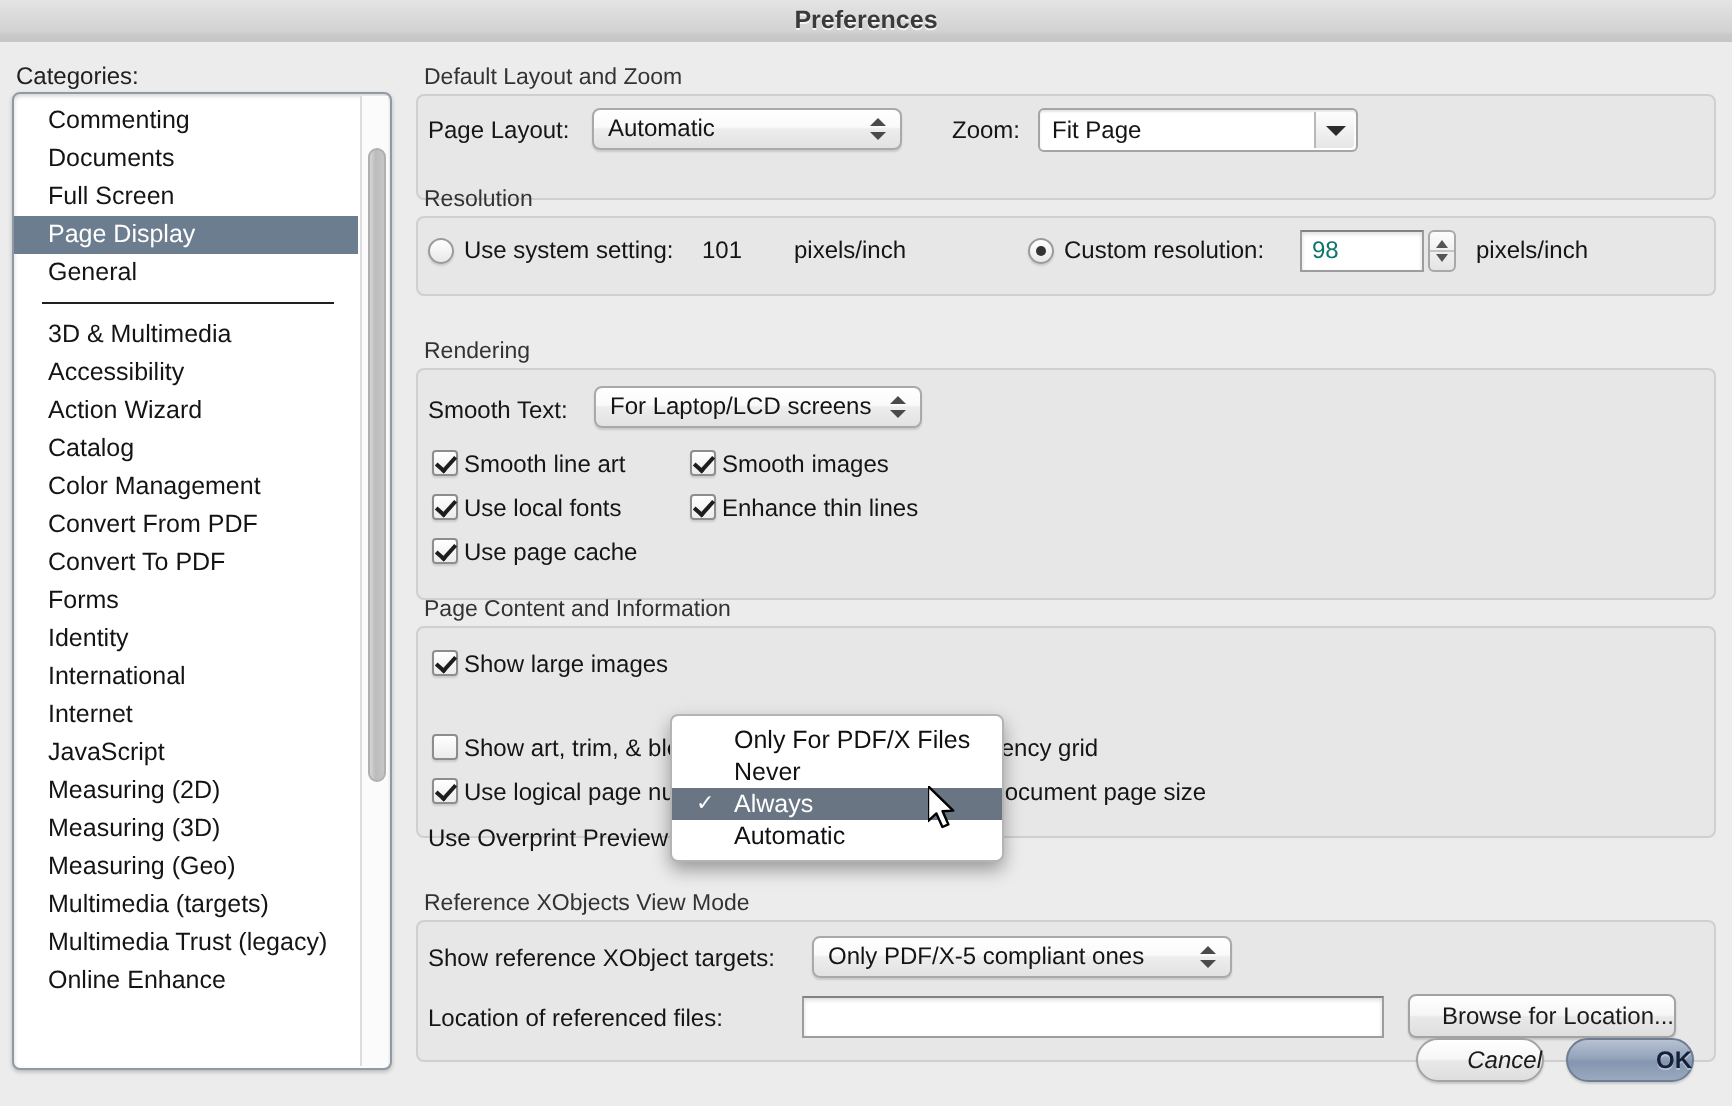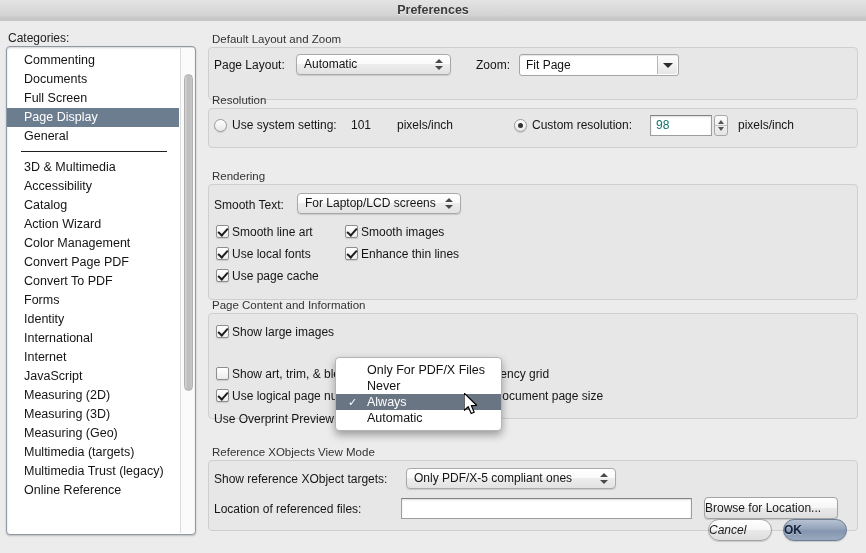--- a/index.html
+++ b/index.html
@@ -225,21 +225,21 @@
   }
 
   
   .btn {
     position: absolute; height: 22px;
     background: linear-gradient(to bottom, #ffffff 0%, #f6f6f6 48%, #e9e9e9 52%, #dedede 100%);
     border: 1px solid #a3a3a3;
     border-radius: 11px;
     box-sizing: border-box;
     box-shadow: 0 1px 1px rgba(0,0,0,0.15);
-    text-align: left;
+    text-align: right;
     line-height: 20px;
     font-size: 12px; color: #1a1a1a;
     cursor: default;
   }
   .btn.plain { border-radius: 4px; }
   .btn.default {
     background: linear-gradient(to bottom, #b7c2d2 0%, #93a3ba 45%, #8496b0 55%, #9aa9be 100%);
     border-color: #6e7d93;
     color: #14203a;
     font-weight: bold;
@@ -290,36 +290,36 @@
   <div id="catbox">
     <div id="catlist">
       <div class="cat-item">Commenting</div>
       <div class="cat-item">Documents</div>
       <div class="cat-item">Full Screen</div>
       <div class="cat-item selected">Page Display</div>
       <div class="cat-item">General</div>
       <div class="cat-sep"></div>
       <div class="cat-item">3D &amp; Multimedia</div>
       <div class="cat-item">Accessibility</div>
+      <div class="cat-item">Action Wizard</div>
       <div class="cat-item">Catalog</div>
-      <div class="cat-item">Action Wizard</div>
       <div class="cat-item">Color Management</div>
-      <div class="cat-item">Convert Page PDF</div>
+      <div class="cat-item">Convert From PDF</div>
       <div class="cat-item">Convert To PDF</div>
       <div class="cat-item">Forms</div>
       <div class="cat-item">Identity</div>
       <div class="cat-item">International</div>
       <div class="cat-item">Internet</div>
       <div class="cat-item">JavaScript</div>
       <div class="cat-item">Measuring (2D)</div>
       <div class="cat-item">Measuring (3D)</div>
       <div class="cat-item">Measuring (Geo)</div>
       <div class="cat-item">Multimedia (targets)</div>
       <div class="cat-item">Multimedia Trust (legacy)</div>
-      <div class="cat-item">Online Reference</div>
+      <div class="cat-item">Online Enhance</div>
     </div>
     <div id="cat-scroll-track">
       <div id="cat-scroll-thumb"></div>
     </div>
   </div>
 
   <div class="group-title" style="left:212px; top:12px;">Default Layout and Zoom</div>
   <div class="group-box" style="left:208px; top:26px; width:650px; height:53px;"></div>
 
   <div class="lbl" style="left:214px; top:37px;">Page Layout:</div>

